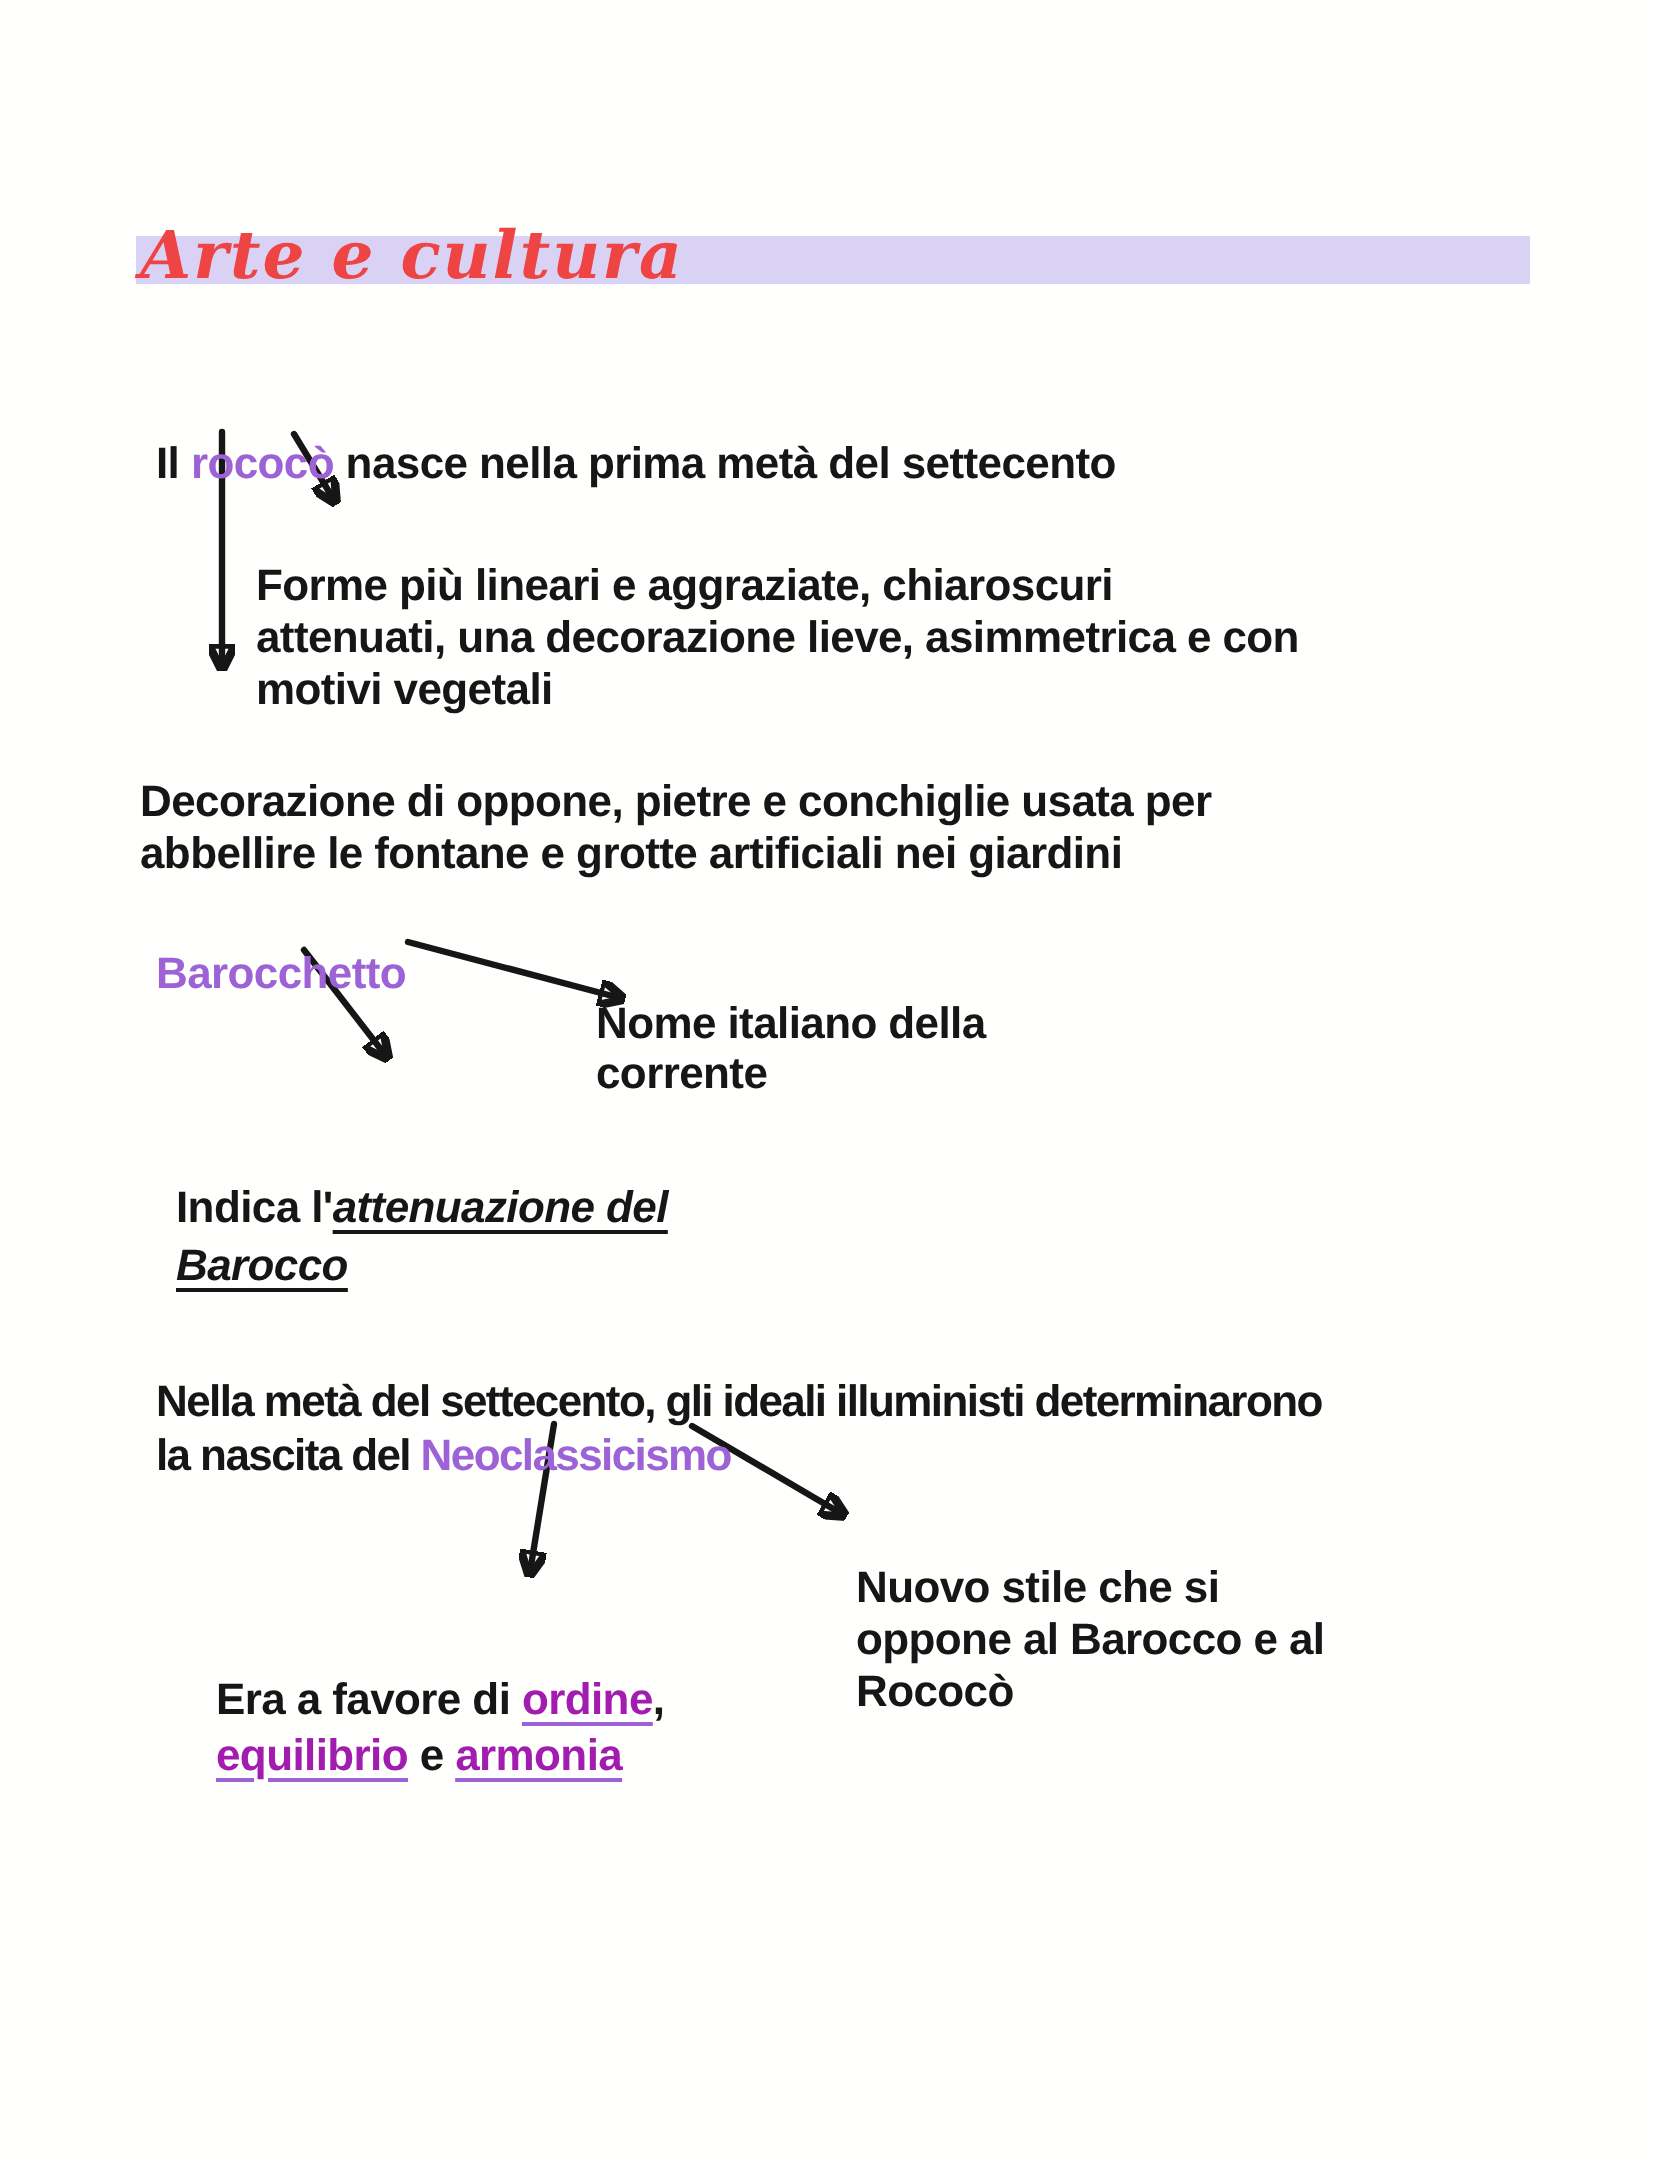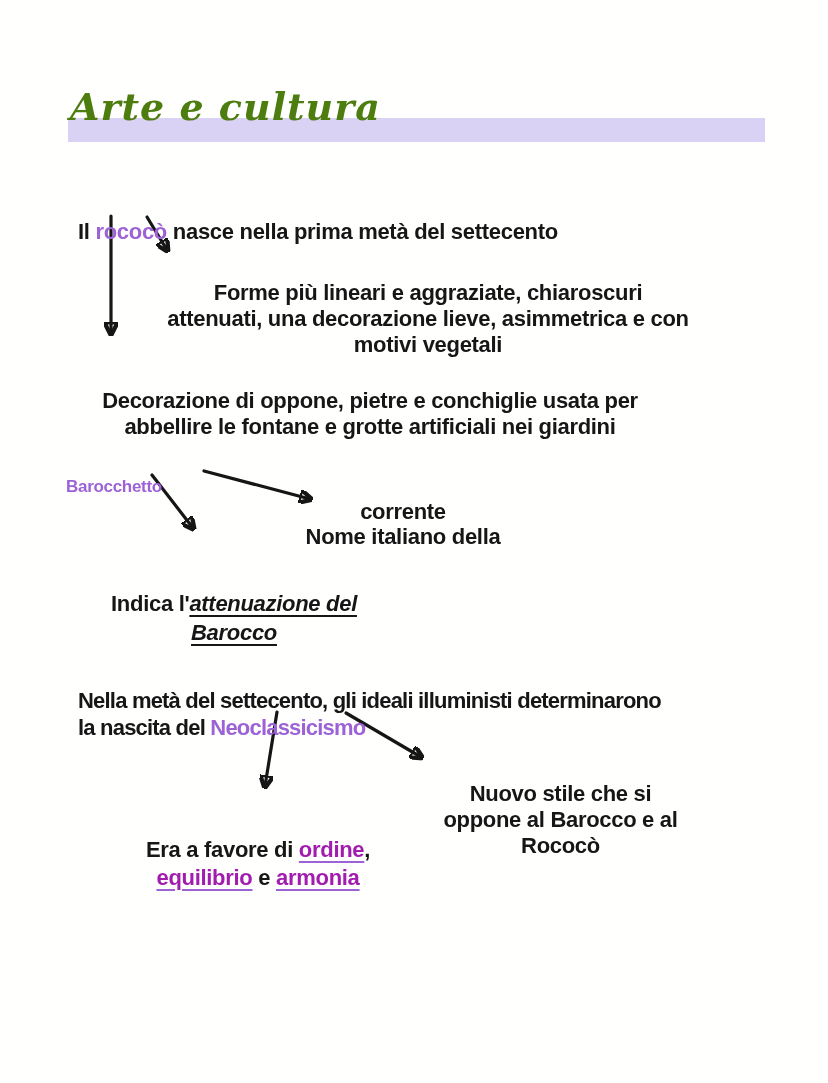--- a/index.html
+++ b/index.html
@@ -15,62 +15,62 @@
     color: #161616;
   }
   .abs { position: absolute; }
   .note {
     font-size: 22px;
     letter-spacing: -0.3px;
     line-height: 26px;
     white-space: nowrap;
     margin-top: 33px;
   }
-  .centered { text-align: center; }
+  .centered { text-align: left; }
   .purple { color: #9d63d6; }
   .u-black {
     text-decoration: underline;
     text-decoration-thickness: 2px;
     text-underline-offset: 4px;
     font-style: italic;
   }
   .u-purple {
     color: #a21caf;
     text-decoration: underline;
     text-decoration-color: #9d63d6;
     text-decoration-thickness: 2px;
     text-underline-offset: 4px;
   }
   .hl-bar {
     left: 68px; top: 118px;
     width: 697px; height: 24px;
     background: #d9d2f5;
   }
   .script-title {
-    left: 70px; top: 84px;
+    left: 70px; top: 108px;
     font-family: "DejaVu Serif", serif;
     font-style: italic;
     font-weight: 700;
-    font-size: 38px;
+    font-size: 33px;
     letter-spacing: 1px;
-    color: #4d7c0f;
+    color: #ef4444;
     white-space: nowrap;
   }
   .arrows {
     position: absolute;
     left: 0; top: 0;
     width: 828px; height: 1083px;
     pointer-events: none;
   }
   .arrows path { stroke: #161616; stroke-width: 3.2; fill: none; stroke-linecap: round; }
   
   .b-intro   { left: 78px;  top: 186px; }
   .b-forme   { left: 128px; top: 247px; width: 600px; }
   .b-decor   { left: 70px;  top: 355px; width: 600px; }
-  .b-baroc   { left: 66px;  top: 441px; font-size: 17px; }
+  .b-baroc   { left: 78px;  top: 441px; font-size: 22px; }
   .b-nome    { left: 298px; top: 466px; width: 210px; line-height: 25px; }
   .b-indica  { left: 88px;  top: 556px; width: 292px; line-height: 29px; }
   .b-nella   { left: 78px;  top: 654px; letter-spacing: -0.8px; line-height: 27px; }
   .b-nuovo   { left: 428px; top: 748px; width: 265px; }
   .b-era     { left: 108px; top: 803px; width: 300px; line-height: 28px; }
 </style>
 </head>
 <body>
 
 <div class="page">
@@ -103,22 +103,22 @@
   </div>
 
   <div class="abs note centered b-decor">
     <div>Decorazione di oppone, pietre e conchiglie usata per</div>
     <div>abbellire le fontane e grotte artificiali nei giardini</div>
   </div>
 
   <div class="abs note purple b-baroc">Barocchetto</div>
 
   <div class="abs note centered b-nome">
+    <div>Nome italiano della</div>
     <div>corrente</div>
-    <div>Nome italiano della</div>
   </div>
 
   <div class="abs note centered b-indica">
     <div>
       <span>Indica l'</span><span class="u-black">attenuazione del</span>
     </div>
     <div class="u-black">Barocco</div>
   </div>
 
   <div class="abs note b-nella">

